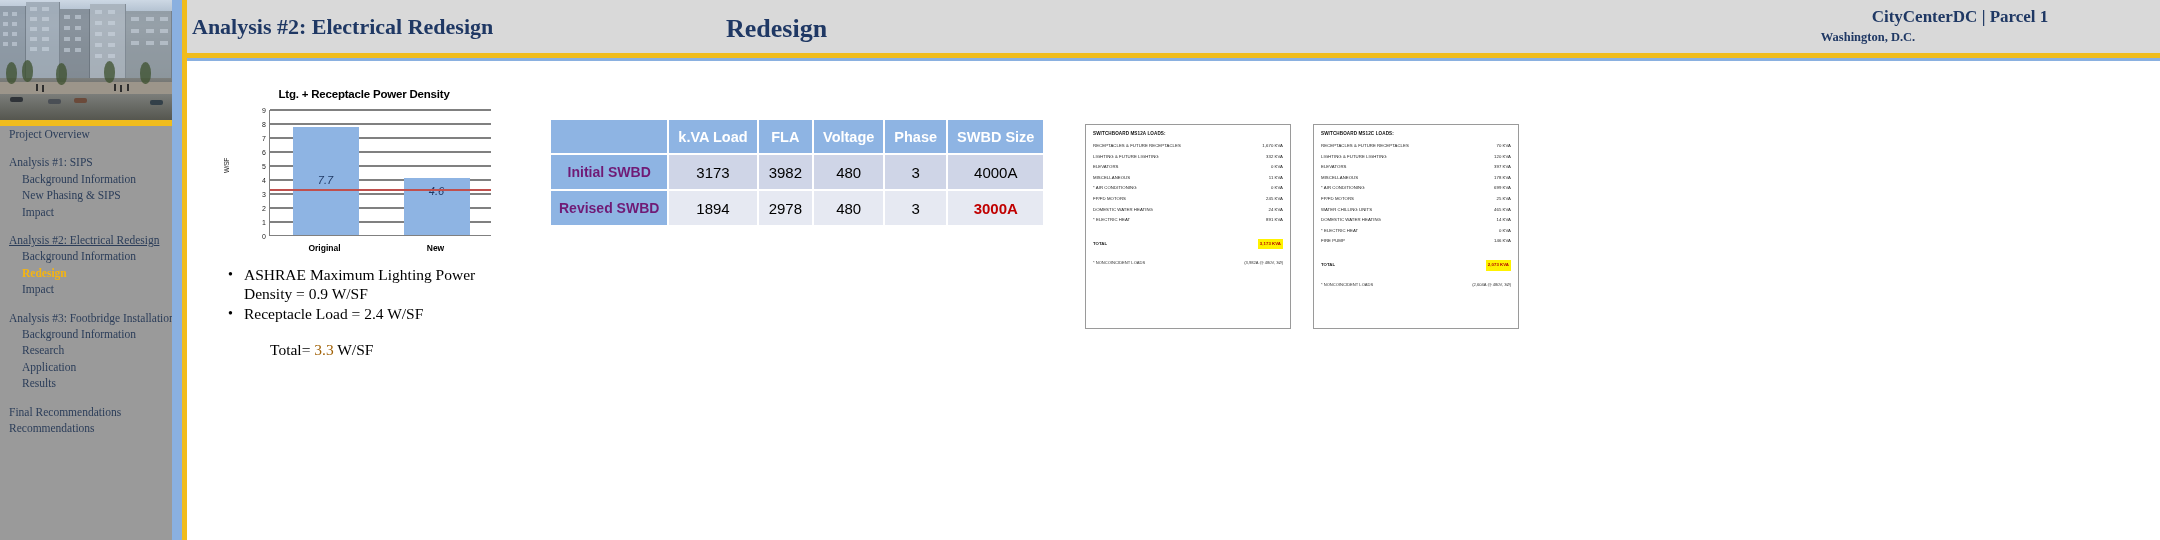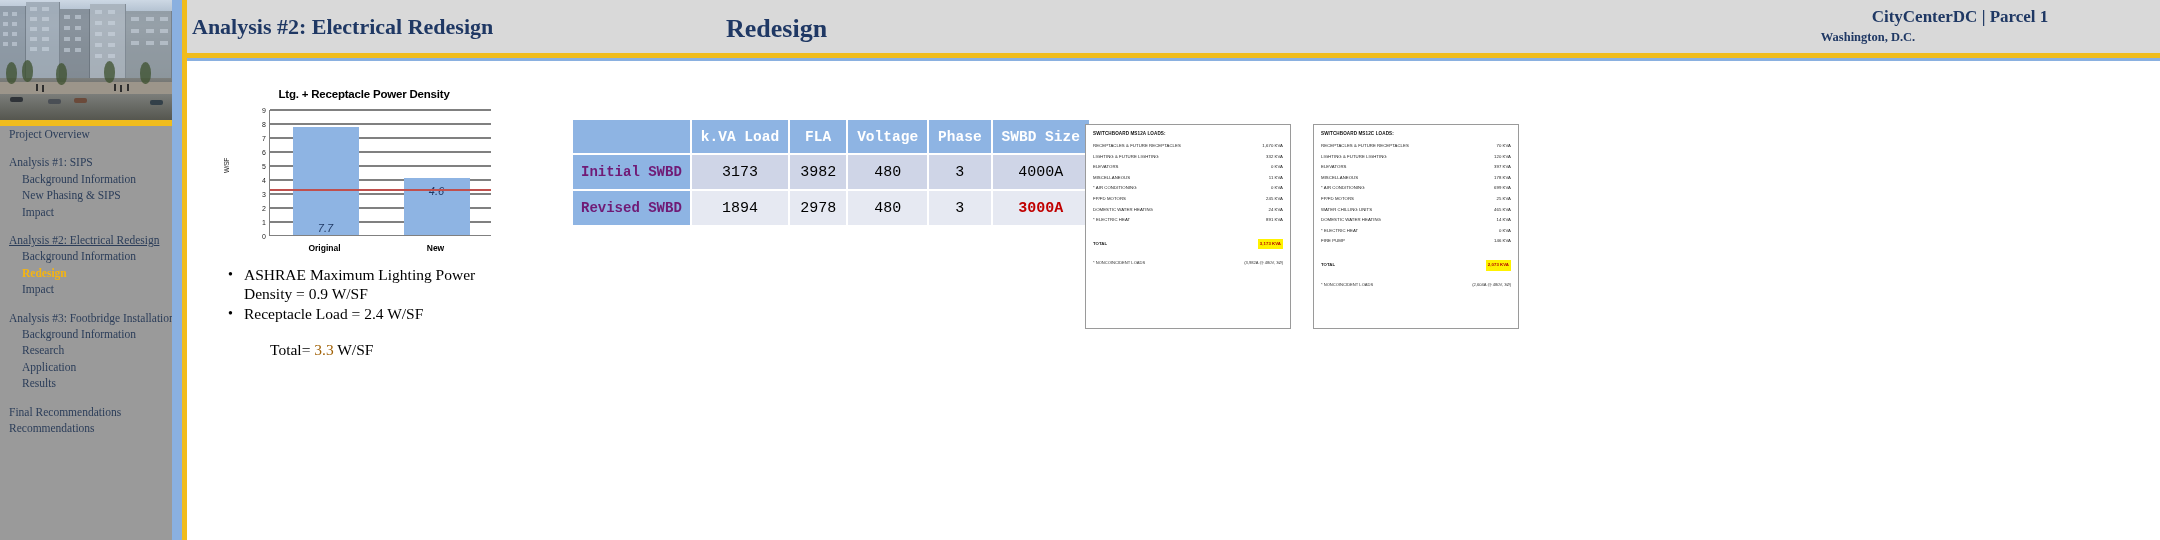--- a/index.html
+++ b/index.html
@@ -238,24 +238,24 @@
     margin-top: 18px;
     padding-left: 48px;
     font-family: "Liberation Serif", serif;
     font-size: 15.5px;
     color: #000;
   }
   .red { color: #a16207; }
 
   
   #swbd-table {
-    position: absolute; left: 571px; top: 118px;
+    position: absolute; left: 549px; top: 118px;
     border-collapse: separate;
     border-spacing: 2px;
-    font-family: Liberation Mono, monospace;
+    font-family: Liberation Sans, sans-serif;
   }
   #swbd-table th {
     background: #8eb4e3;
     color: #ffffff;
     font-weight: bold;
     font-size: 14.5px;
     height: 33px;
     padding: 0 9px;
     text-align: center;
     white-space: nowrap;
@@ -469,21 +469,21 @@
           <div class="ytick" style="top: 56px;">5</div>
           <div class="gridline" style="top: 41.25px;"></div>
           <div class="ytick" style="top: 42px;">6</div>
           <div class="gridline" style="top: 27.25px;"></div>
           <div class="ytick" style="top: 28px;">7</div>
           <div class="gridline" style="top: 13.25px;"></div>
           <div class="ytick" style="top: 14px;">8</div>
           <div class="gridline" style="top: -0.75px;"></div>
           <div class="ytick" style="top: 0px;">9</div>
           <div class="bar" style="left: 22.5px; width: 66px; height: 107.8px;"></div>
-          <div class="bar-label" style="left: 22.5px; width: 66px; top: 64.2px; margin-top: 48px;">7.7</div>
+          <div class="bar-label" style="left: 22.5px; width: 66px; top: 64.2px;">7.7</div>
           <div class="bar" style="left: 133.5px; width: 66px; height: 57.4px;"></div>
           <div class="bar-label" style="left: 133.5px; width: 66px; top: 74.6px;">4.6</div>
           <div id="threshold-line" style="top: 79.05px; background: rgb(192, 80, 77);"></div>
         </div>
     </div>
     <div id="x-cats"></div>
   <div class="xcat" style="left: 51.5px; width: 90px; top: 155px;">Original</div>
       <div class="xcat" style="left: 162.5px; width: 90px; top: 155px;">New</div>
     </div>
 

